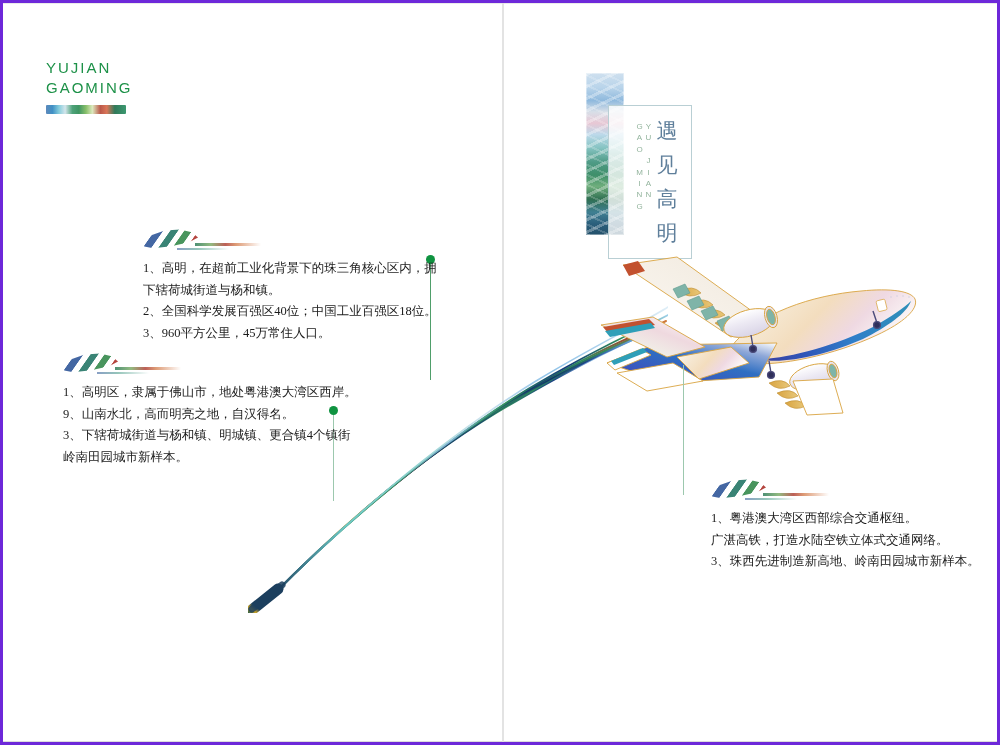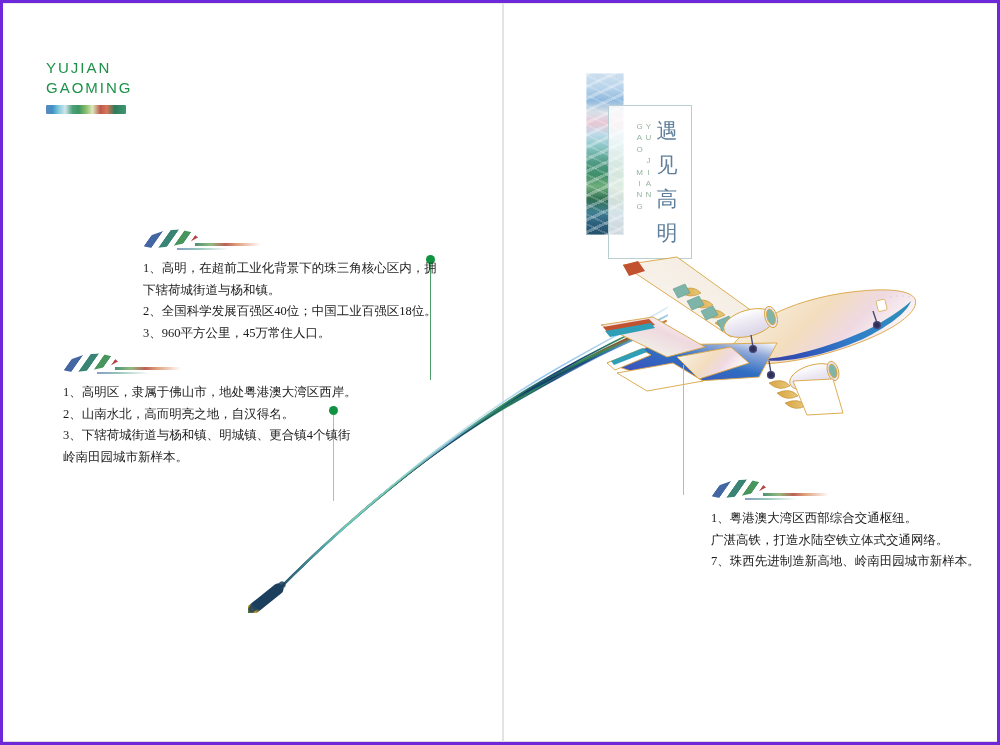--- a/index.html
+++ b/index.html
@@ -396,32 +396,32 @@
   </div>
 
   <div class="callout" style="left:48px;top:348px;margin-left:12px;">
     <div class="deco">
       <div class="swoosh"></div>
       <div class="tail"></div>
       <div class="tail2"></div>
     </div>
     <div class="body-text">
       <p>1、高明区，隶属于佛山市，地处粤港澳大湾区西岸。</p>
-      <p>2、山南水北，高而明亮之地，自汉得名。</p>
+      <p>9、山南水北，高而明亮之地，自汉得名。</p>
       <p>3、下辖荷城街道与杨和镇、明城镇、更合镇4个镇街</p>
       <p>岭南田园城市新样本。</p>
     </div>
   </div>
 
   <div class="callout" style="left:708px;top:474px;">
     <div class="deco">
       <div class="swoosh"></div>
       <div class="tail"></div>
       <div class="tail2"></div>
     </div>
     <div class="body-text">
       <p>1、粤港澳大湾区西部综合交通枢纽。</p>
       <p>广湛高铁，打造水陆空铁立体式交通网络。</p>
-      <p>7、珠西先进制造新高地、岭南田园城市新样本。</p>
+      <p>3、珠西先进制造新高地、岭南田园城市新样本。</p>
     </div>
   </div>
 
 </div>
 
 </body></html>

